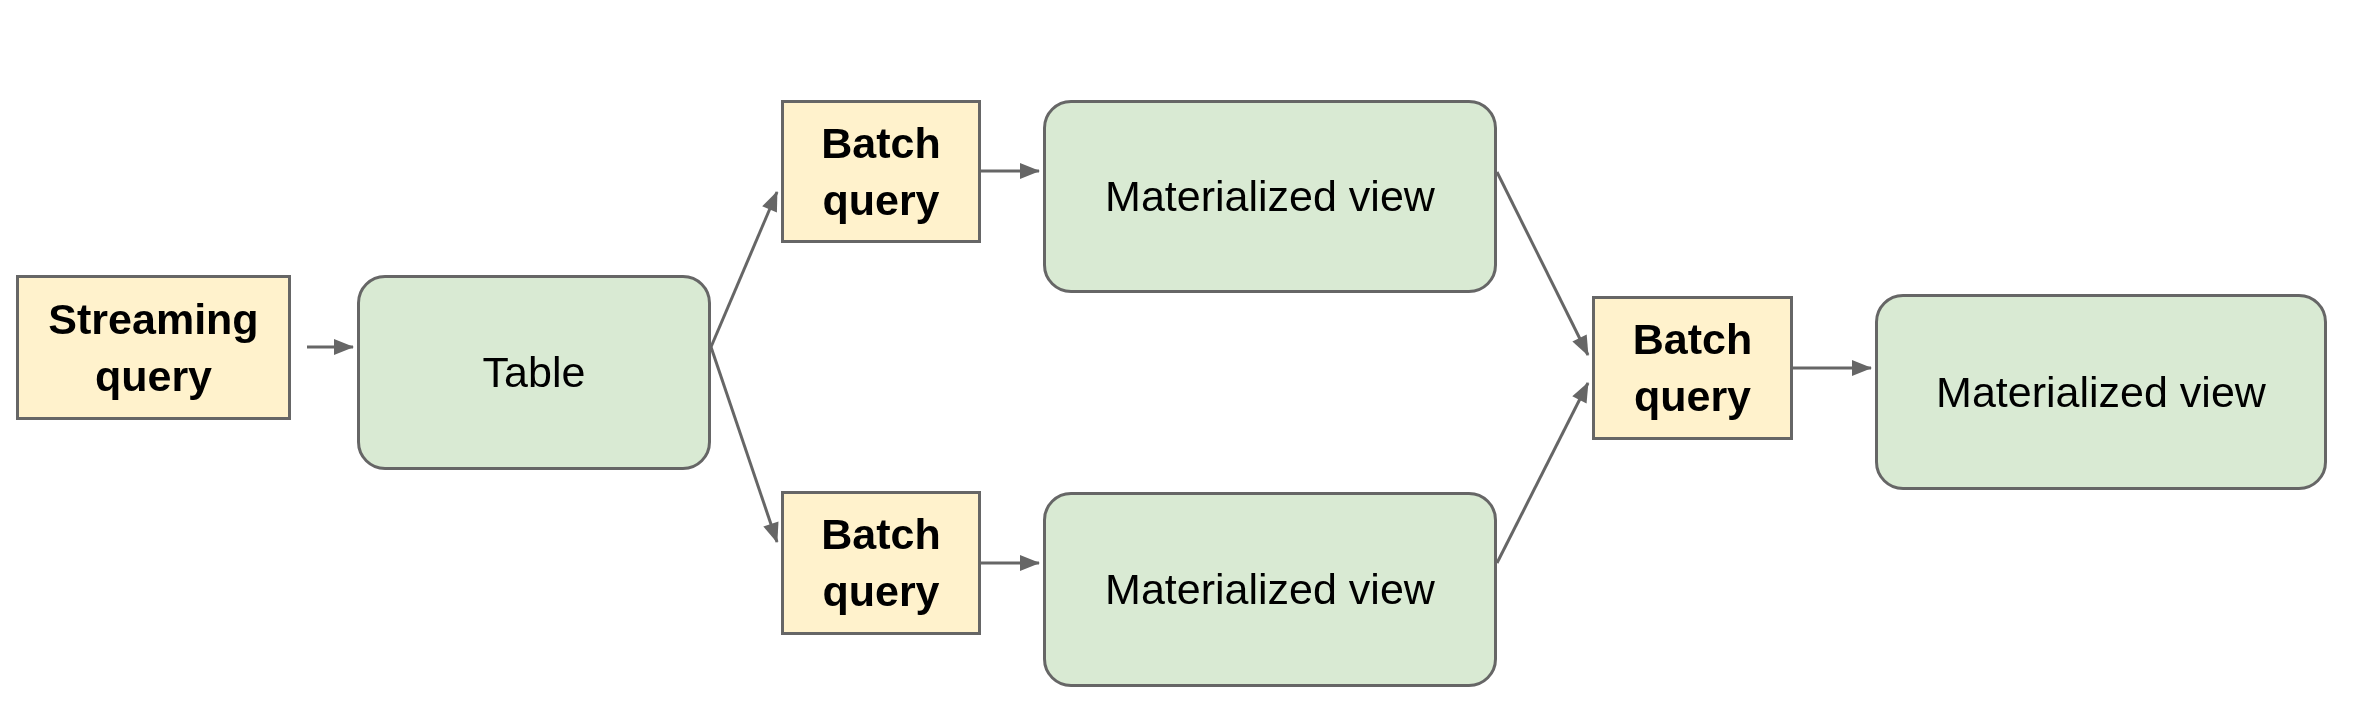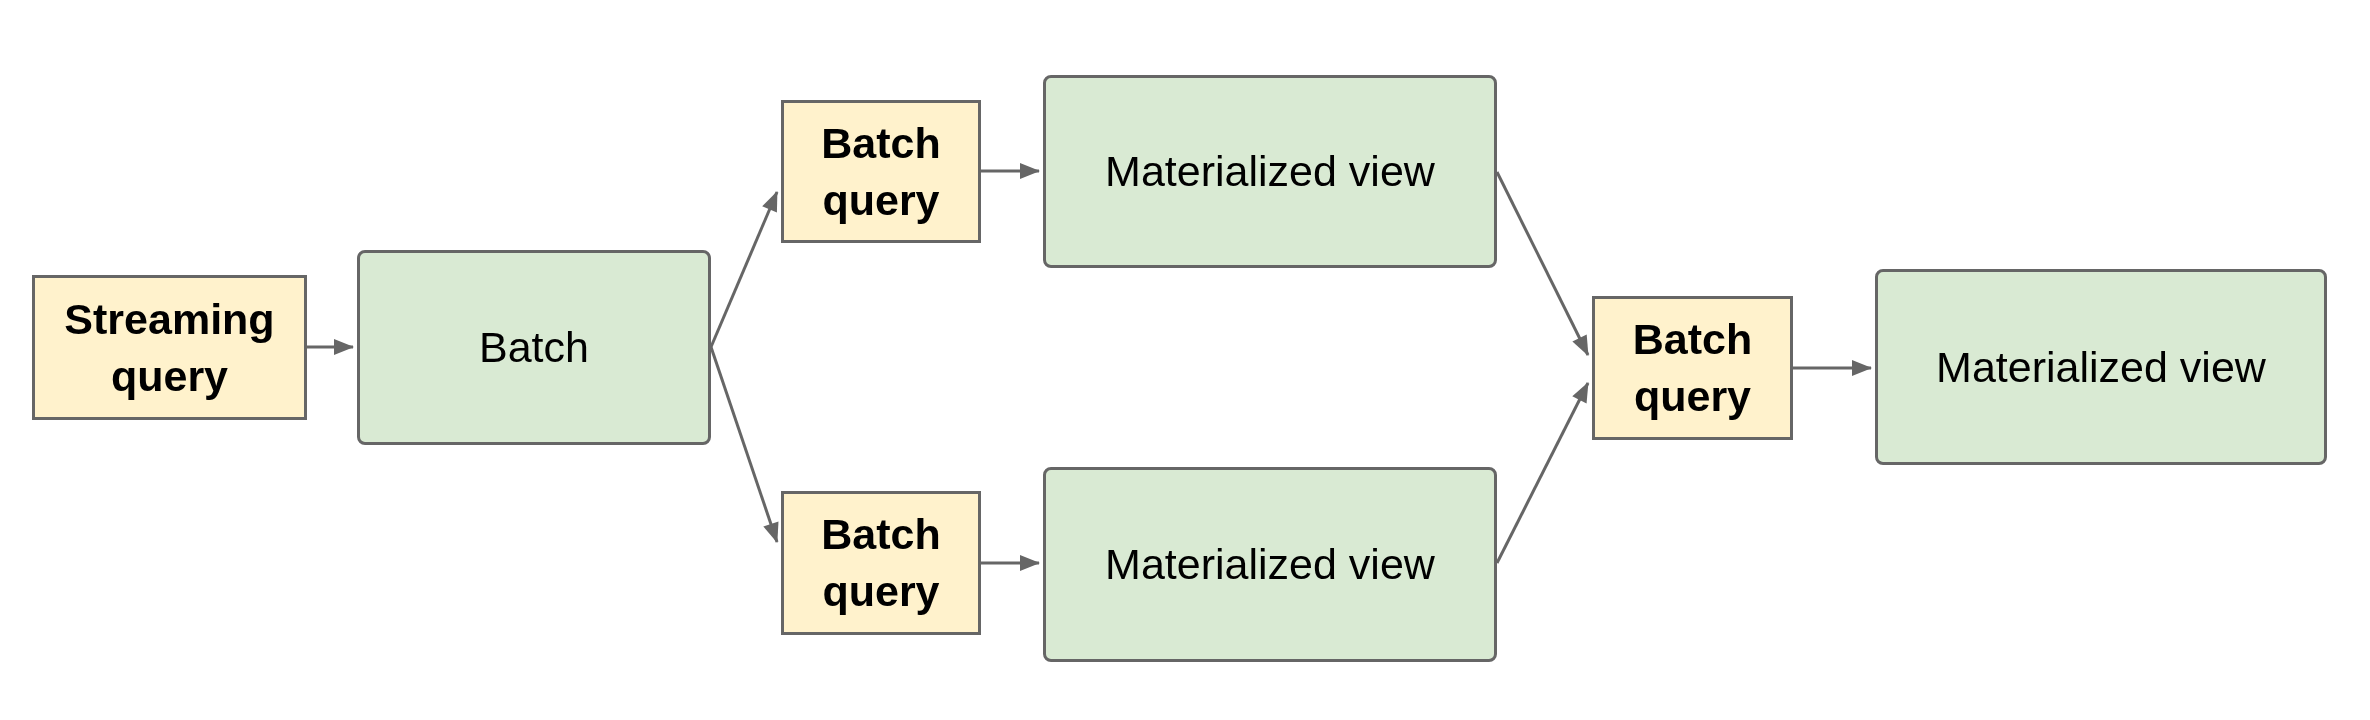--- a/index.html
+++ b/index.html
@@ -37,23 +37,23 @@
     align-items: center;
     justify-content: center;
     text-align: center;
     border: 3px solid var(--stroke);
     color: var(--text);
     font-size: 43px;
     line-height: 1.32;
     padding: 0 12px;
   }
   .node.query  { background: var(--query-fill); font-weight: bold; }
-  .node.table  { background: var(--table-fill); border-radius: 8px; }
+  .node.table  { background: var(--table-fill); border-radius: 28px; margin-top: 25px; }
 
-  #n-streaming     { left: 32px;   top: 275px; width: 275px; height: 145px; }
+  #n-streaming     { left: 16px;   top: 275px; width: 275px; height: 145px; }
   #n-table         { left: 357px;  top: 250px; width: 354px; height: 195px; }
   #n-batch-top     { left: 781px;  top: 100px; width: 200px; height: 143px; }
   #n-mv-top        { left: 1043px; top: 75px;  width: 454px; height: 193px; }
   #n-batch-bottom  { left: 781px;  top: 491px; width: 200px; height: 144px; }
   #n-mv-bottom     { left: 1043px; top: 467px; width: 454px; height: 195px; }
   #n-batch-right   { left: 1592px; top: 296px; width: 201px; height: 144px; }
   #n-mv-right      { left: 1875px; top: 269px; width: 452px; height: 196px; }
 </style>
 </head>
 <body>
@@ -74,21 +74,21 @@
     <line x1="1497" y1="172" x2="1588" y2="355" marker-end="url(#arrowhead)"></line>
     <line x1="1497" y1="563" x2="1588" y2="383" marker-end="url(#arrowhead)"></line>
     <line x1="1793" y1="368" x2="1871" y2="368" marker-end="url(#arrowhead)"></line>
   </svg>
 
   <div id="n-streaming" class="node query">
     <span>Streaming query</span>
   </div>
 
   <div id="n-table" class="node table">
-    <span>Batch</span>
+    <span>Table</span>
   </div>
 
   <div id="n-batch-top" class="node query">
     <span>Batch query</span>
   </div>
 
   <div id="n-mv-top" class="node table">
     <span>Materialized view</span>
   </div>
 

